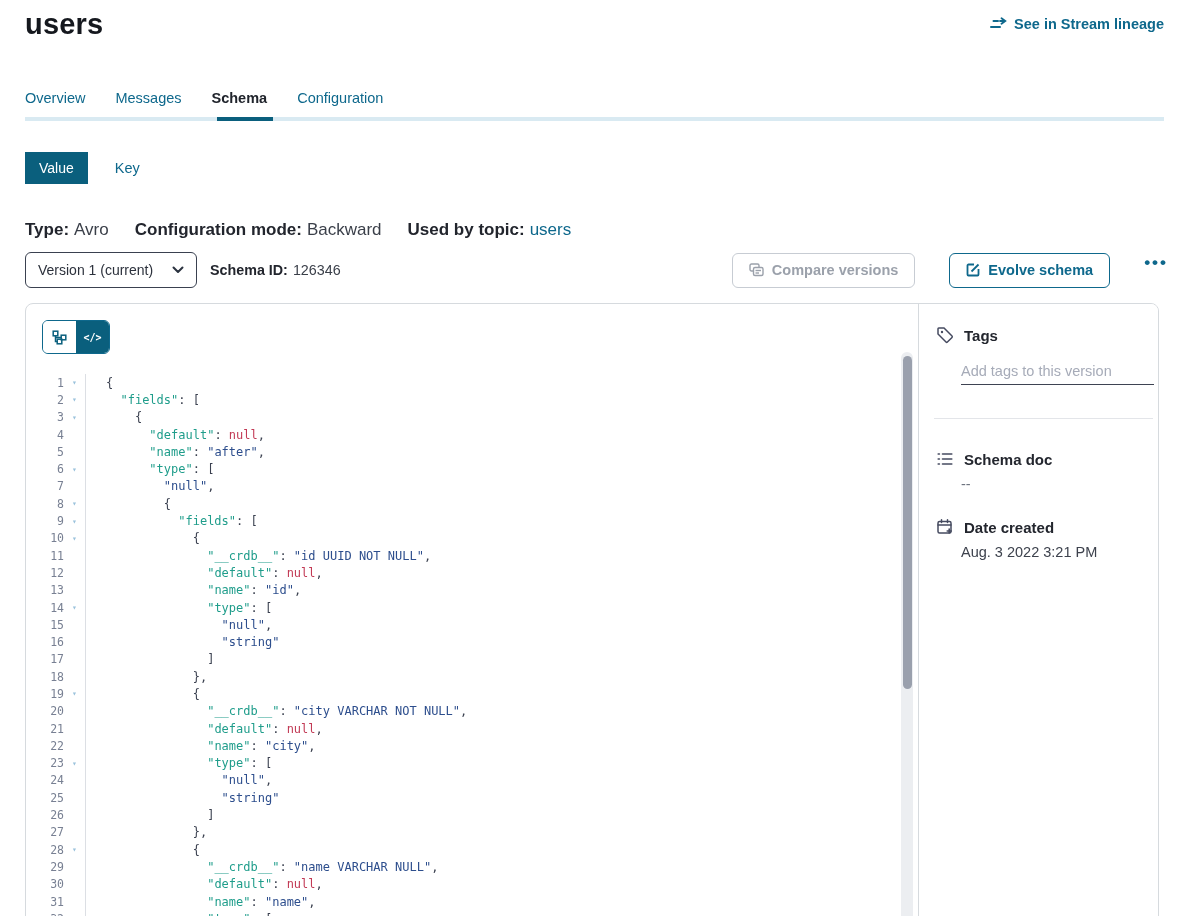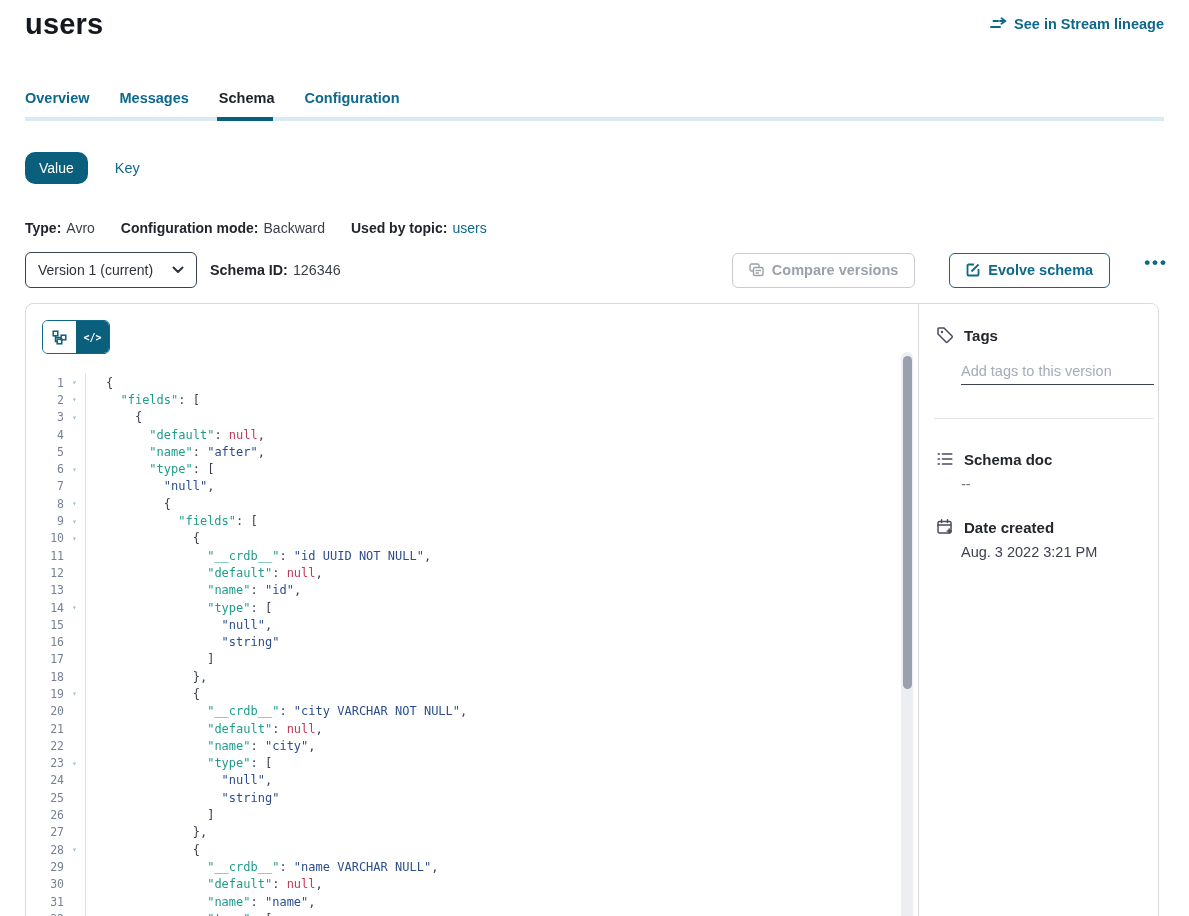--- a/index.html
+++ b/index.html
@@ -13,31 +13,31 @@
   *{box-sizing:border-box;margin:0;padding:0}
   html,body{width:1189px;height:916px;overflow:hidden}
   body{position:relative;background:#fff;font-family:"Liberation Sans",sans-serif;color:var(--ink)}
 
   .page-title{position:absolute;left:25px;top:8px;font-size:29px;font-weight:700;letter-spacing:.2px;color:#15181e}
 
   .lineage-link{position:absolute;right:25px;top:16px;display:flex;align-items:center;gap:7px;
     color:var(--primary);font-size:14.5px;font-weight:600;cursor:pointer;text-decoration:none}
 
   .tabs{position:absolute;left:25px;top:90px;display:flex;gap:30px;font-size:14.5px}
-  .tab{color:var(--primary);font-weight:700;cursor:pointer;text-decoration:none}
+  .tab{color:var(--primary);font-weight:400;cursor:pointer;text-decoration:none}
   .tab.active{color:#20242c;font-weight:600}
   .tabbar{position:absolute;left:25px;top:117px;width:1139px;height:4px;background:var(--tabbar)}
   .tabbar .active-seg{position:absolute;left:192px;top:0;width:56px;height:4px;background:var(--primary-dark)}
 
   .serde-toggle{position:absolute;left:25px;top:152px;display:flex;align-items:center;gap:27px}
   .value-btn{background:var(--primary-dark);color:#fff;font-size:14px;font-weight:500;
-    padding:8px 14px;border:none;border-radius:10px;cursor:pointer}
+    padding:8px 14px;border:none;border-radius:0;cursor:pointer}
   .key-link{color:var(--primary);font-size:14.5px;font-weight:500;cursor:pointer;text-decoration:none}
 
-  .meta-row{position:absolute;left:25px;top:220px;display:flex;gap:26px;font-size:14px;color:var(--body)}
+  .meta-row{position:absolute;left:25px;top:220px;display:flex;gap:26px;font-size:17px;color:var(--body)}
   .meta-row b{color:#22252d;margin-right:5px}
   .meta-link{color:var(--primary);cursor:pointer;text-decoration:none}
 
   .version-row{position:absolute;left:25px;top:252px;right:21px;display:flex;align-items:center}
   .version-select{width:172px;height:36px;border:1.5px solid #3a4150;border-radius:6px;background:#fff;
     display:flex;align-items:center;justify-content:space-between;padding:0 12px;font-size:14px;color:#2c313c;cursor:pointer}
   .schema-id{margin-left:13px;font-size:14.3px;color:var(--body)}
   .schema-id b{color:#22252d;margin-right:5px}
   .right-actions{margin-left:auto;display:flex;align-items:flex-start;gap:34px}
   .btn{height:35px;border-radius:6px;padding:0 16px;font-size:14.5px;font-weight:600;background:#fff;

